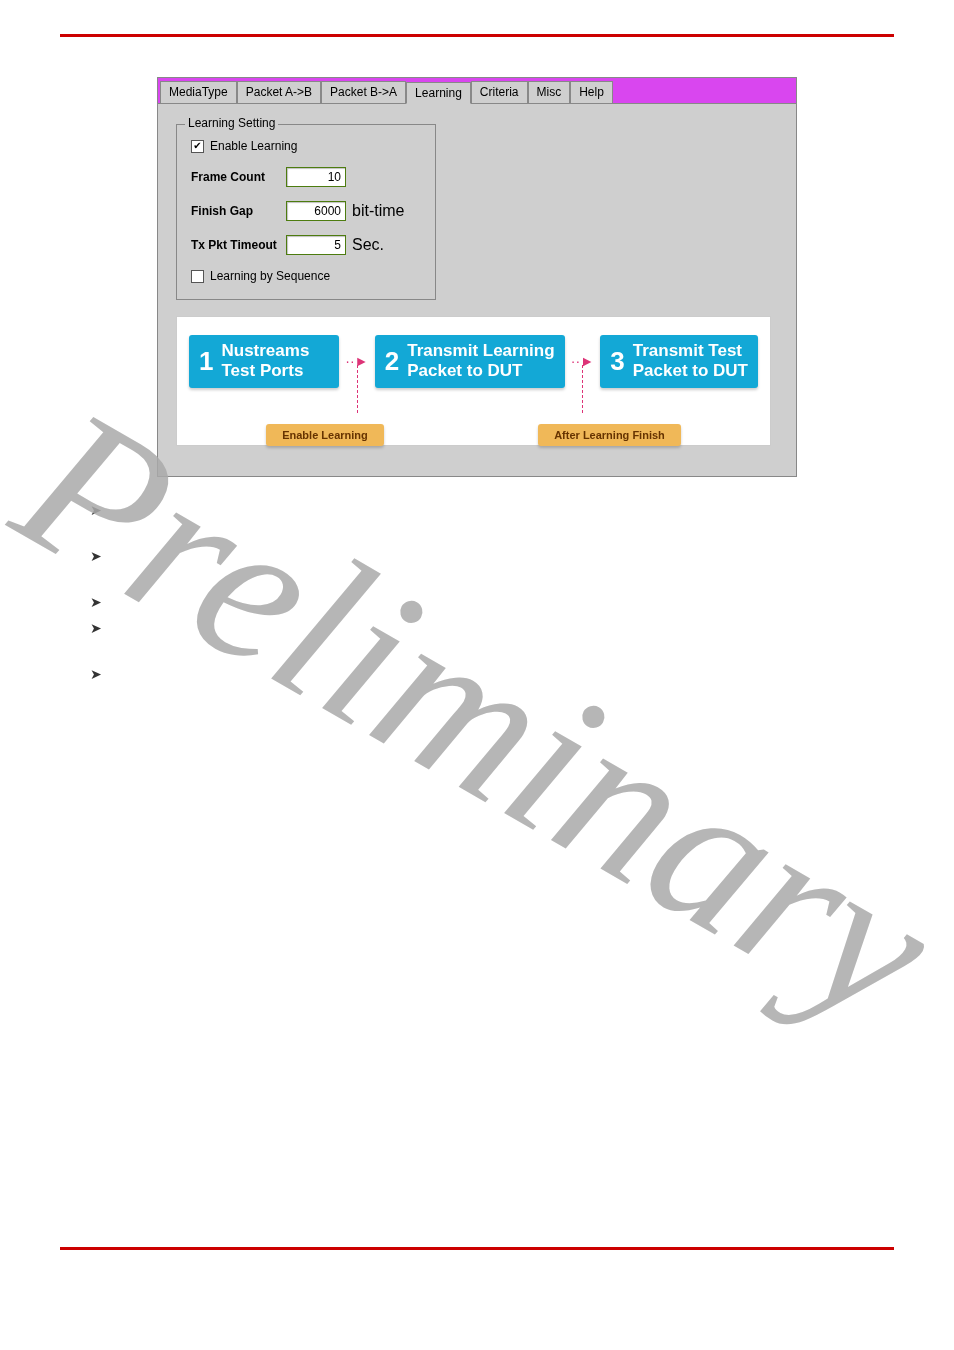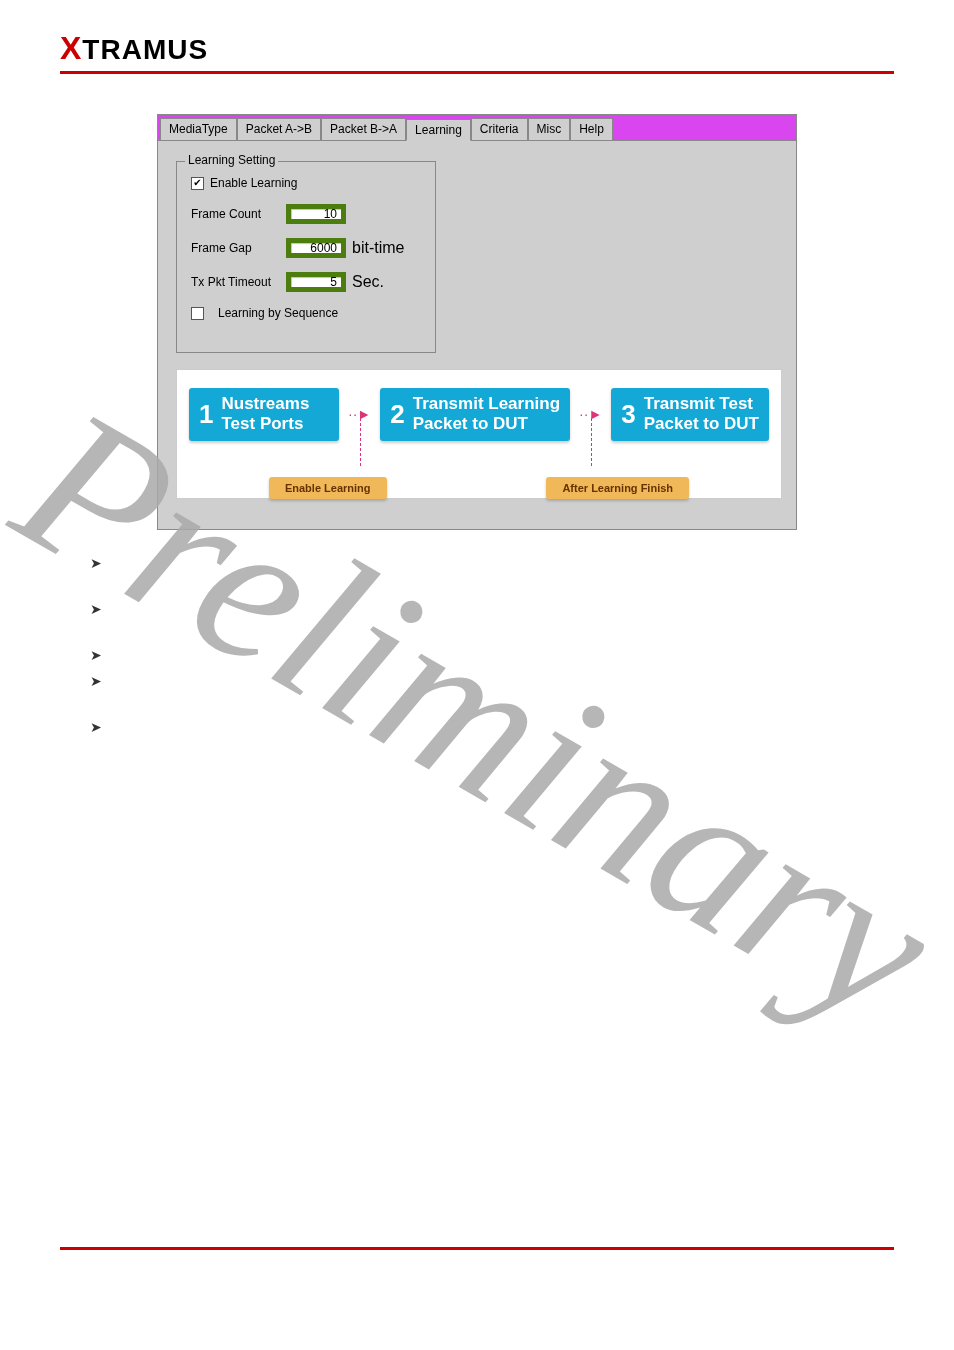--- a/index.html
+++ b/index.html
@@ -63,21 +63,21 @@
     background: #cfcfcf;
     border-bottom: 1px solid #cfcfcf;
     z-index: 3;
     text-align: center;
   }
   .tab.nonactive {
     top: 0;
   }
   .panel {
     background: #cfcfcf;
-    padding: 20px 14px 30px 18px;
+    padding: 20px 25px 30px 18px;
     border-top: 1px solid #888;
   }
   .fieldset {
     border: 1px solid #888;
     padding: 14px 14px 16px 14px;
     width: 260px;
     position: relative;
     margin-bottom: 16px;
   }
   .legend {
@@ -87,37 +87,37 @@
     background: #cfcfcf;
     padding: 0 3px;
     font-size: 12px;
   }
   .row {
     display: flex;
     align-items: center;
     font-size: 12px;
     margin-bottom: 14px;
   }
-  .row:last-child { margin-bottom: 16px; gap: 8px; }
+  .row:last-child { margin-bottom: 0; }
   .chk {
     width: 13px; height: 13px;
     border: 1px solid #555;
     background: #fff;
     margin-right: 6px;
     display: inline-flex;
     align-items: center;
     justify-content: center;
     font-size: 10px;
     line-height: 10px;
   }
-  .lbl { width: 95px; }
+  .lbl { width: 95px; font-weight: bold; }
   .num {
     width: 60px;
     height: 20px;
-    border: 5px solid #4d7c0f;
+    border: 1px solid #4d7c0f;
     background: #fff;
     text-align: right;
     font-size: 12px;
     padding: 2px 4px;
     box-shadow: inset 1px 1px 1px rgba(0,0,0,.25);
   }
   .unit { margin-left: 6px; font-size: 16px; }
 
   .diagram {
     background: #fff;
@@ -209,23 +209,20 @@
     opacity: .85;
     z-index: 5;
     pointer-events: none;
     white-space: nowrap;
   }
 </style>
 </head>
 <body>
 
 <div class="page">
-  <div class="logo">
-    <span class="red">X</span><span>TRAMUS</span>
-  </div>
   <hr class="red-rule">
 
   <div class="screenshot-wrap">
     <div class="tabs">
       <div class="tab nonactive"><span>MediaType</span></div>
       <div class="tab nonactive"><span>Packet A-&gt;B</span></div>
       <div class="tab nonactive"><span>Packet B-&gt;A</span></div>
       <div class="tab active"><span>Learning</span></div>
       <div class="tab nonactive"><span>Criteria</span></div>
       <div class="tab nonactive"><span>Misc</span></div>
@@ -240,21 +237,21 @@
           <span class="chk">✔</span>
           <span>Enable Learning</span>
         </div>
 
         <div class="row">
           <span class="lbl">Frame Count</span>
           <input class="num" value="10" style="">
         </div>
 
         <div class="row">
-          <span class="lbl">Frame Gap</span>
+          <span class="lbl">Finish Gap</span>
           <input class="num" value="6000" style="">
           <span class="unit">bit-time</span>
         </div>
 
         <div class="row">
           <span class="lbl">Tx Pkt Timeout</span>
           <input class="num" value="5" style="">
           <span class="unit">Sec.</span>
         </div>
 

